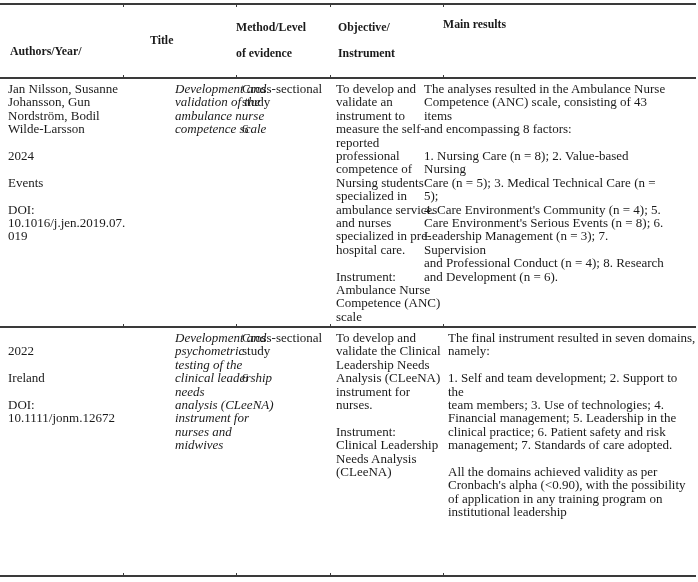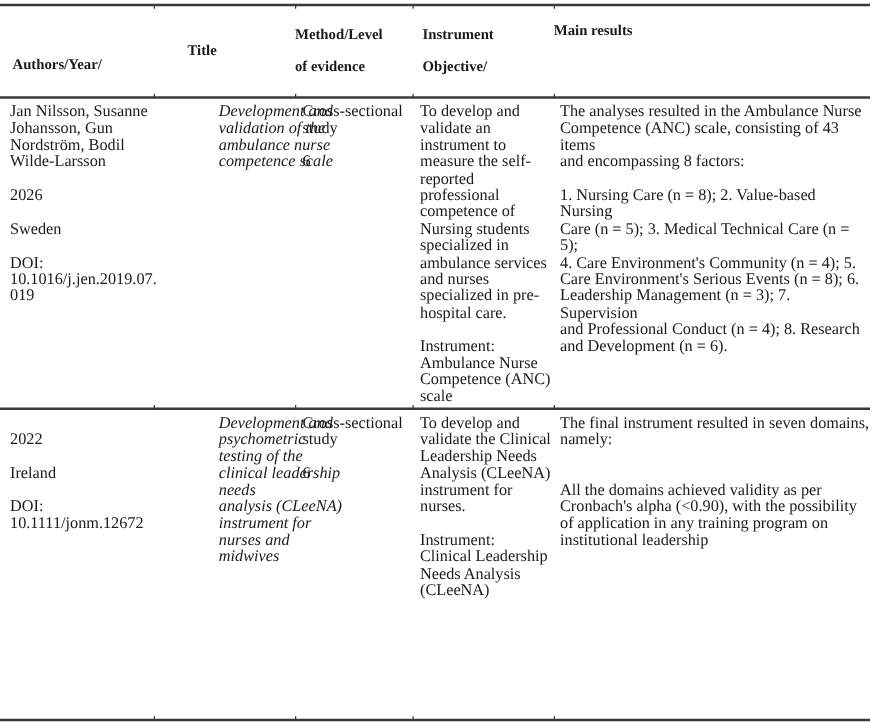--- a/index.html
+++ b/index.html
@@ -43,38 +43,38 @@
     <div>Authors/Year/</div>
   </div>
   <div class="hdr" style="left:150px;top:27px;width:60px;">
     <div>Title</div>
   </div>
   <div class="hdr" style="left:236px;top:14px;width:94px;">
     <div>Method/Level</div>
     <div>of evidence</div>
   </div>
   <div class="hdr" style="left:338px;top:14px;width:90px;">
+    <div>Objective/</div>
     <div>Instrument</div>
-    <div>Objective/</div>
   </div>
   <div class="hdr" style="left:443px;top:11px;width:253px;">
     <div>Main results</div>
   </div>
 </div>
 
 <div>
   <div class="cell" style="left:8px;top:82px;width:115px;">
     <p class="para">Jan Nilsson, Susanne
 Johansson, Gun
 Nordström, Bodil
 Wilde-Larsson</p>
     <div class="gap"></div>
-    <p class="para">2026</p>
+    <p class="para">2024</p>
     <div class="gap"></div>
-    <p class="para">Sweden</p>
+    <p class="para">Events</p>
     <div class="gap"></div>
     <p class="para">DOI:
 10.1016/j.jen.2019.07.
 019</p>
   </div>
   <div class="cell it" style="left:129px;top:82px;width:106px;">
     <p class="para">Development and
 validation of the
 ambulance nurse
 competence scale</p>
@@ -97,21 +97,21 @@
 ambulance services
 and nurses
 specialized in pre-
 hospital care.</p>
     <div class="gap"></div>
     <p class="para">Instrument:
 Ambulance Nurse
 Competence (ANC)
 scale</p>
   </div>
-  <div class="cell" style="left:448px;top:82px;width:248px;">
+  <div class="cell" style="left:424px;top:82px;width:248px;">
     <p class="para">The analyses resulted in the Ambulance Nurse
 Competence (ANC) scale, consisting of 43 items
 and encompassing 8 factors:</p>
     <div class="gap"></div>
     <p class="para">1. Nursing Care (n = 8); 2. Value-based Nursing
 Care (n  = 5); 3. Medical Technical Care (n  = 5);
 4. Care Environment's Community (n  = 4); 5.
 Care Environment's Serious Events (n  = 8); 6.
 Leadership Management (n  = 3); 7. Supervision
 and Professional Conduct (n  = 4); 8. Research
@@ -157,19 +157,24 @@
     <div class="gap"></div>
     <p class="para">Instrument:
 Clinical Leadership
 Needs Analysis
 (CLeeNA)</p>
   </div>
   <div class="cell" style="left:448px;top:331px;width:248px;">
     <p class="para">The final instrument resulted in seven domains,
 namely:</p>
     <div class="gap"></div>
+    <p class="para">1. Self and team development; 2. Support to the
+team members; 3. Use of technologies; 4.
+Financial management; 5. Leadership in the
+clinical practice; 6. Patient safety and risk
+management; 7. Standards of care adopted.</p>
     <div class="gap"></div>
     <p class="para">All the domains achieved validity as per
 Cronbach's alpha (&lt;0.90), with the possibility
 of application in any training program on
 institutional leadership</p>
   </div>
 </div>
 
 </body></html>

